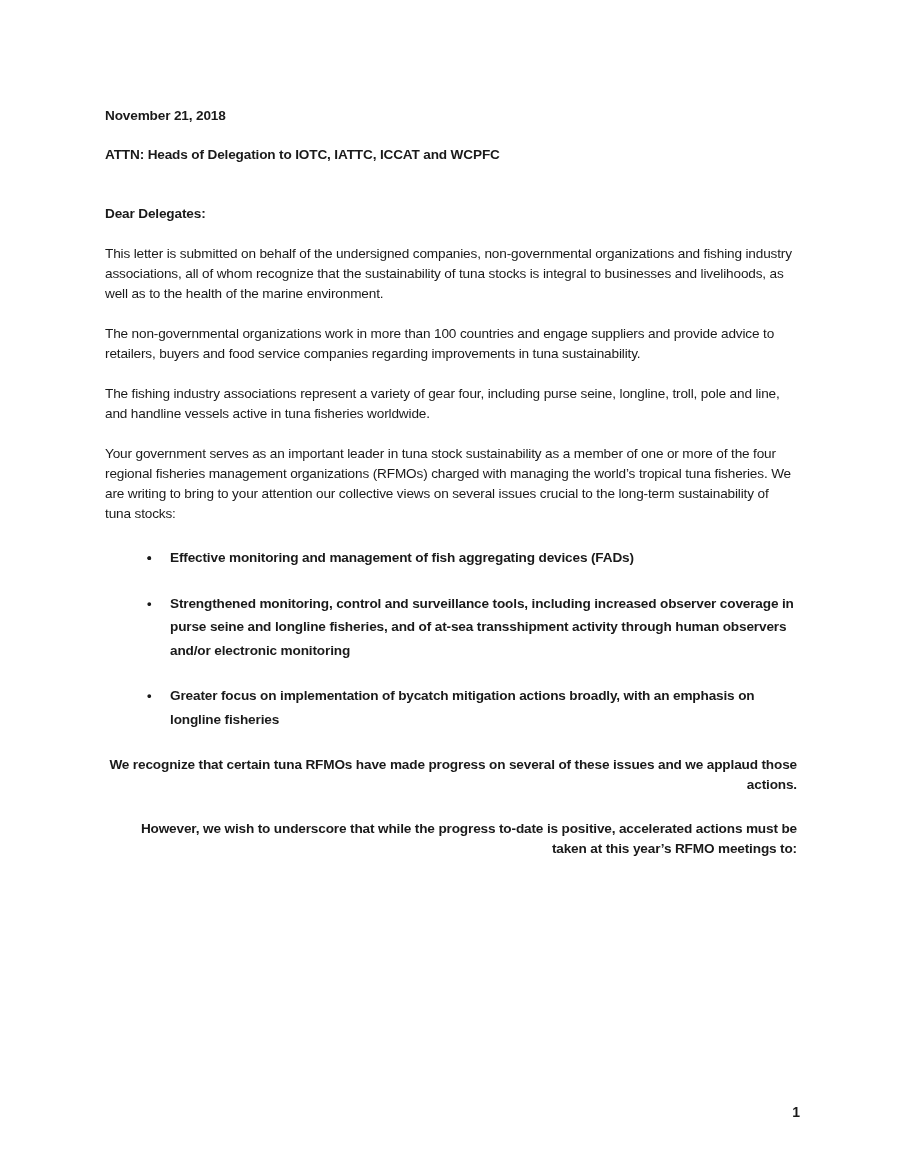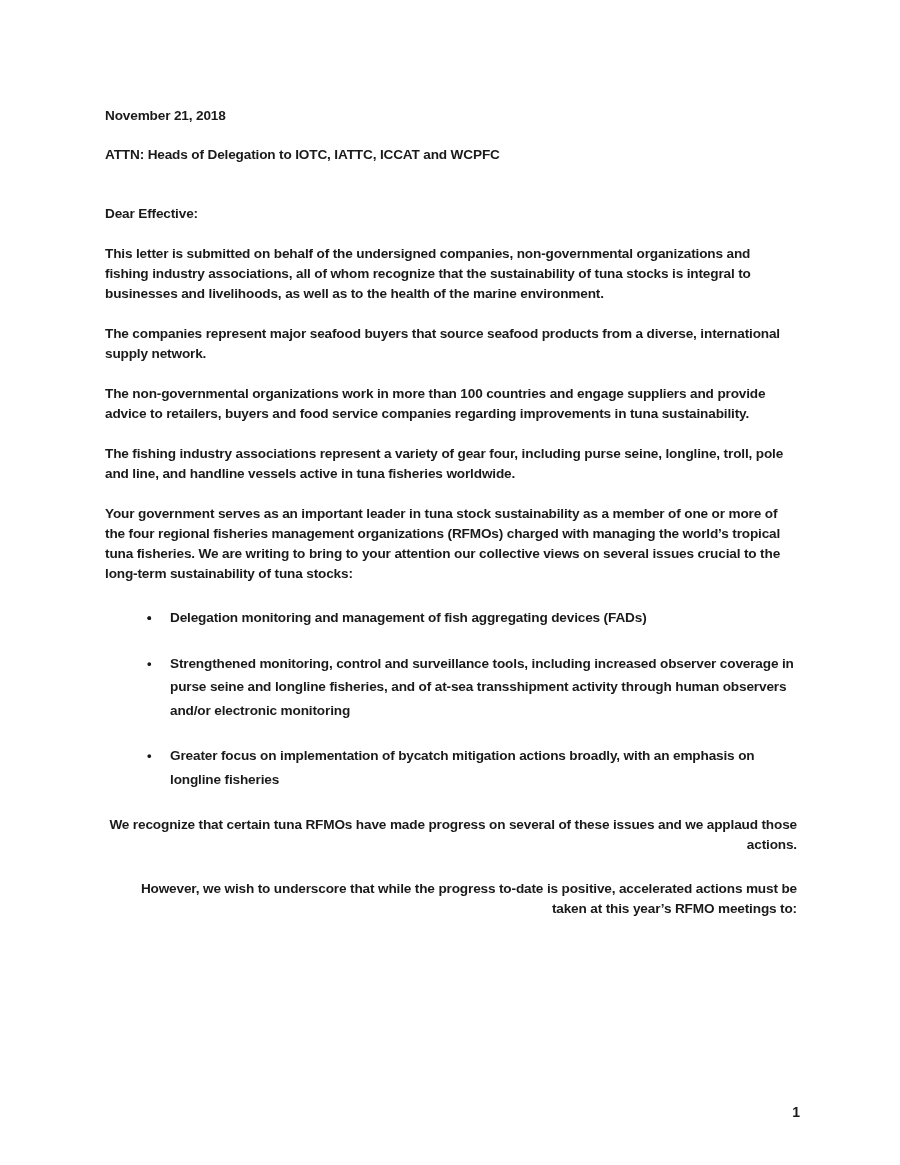--- a/index.html
+++ b/index.html
@@ -36,21 +36,21 @@
   }
   .attn-line {
     margin: 8px 0 0 0;
   }
   .salutation {
     margin: 39px 0 0 0;
   }
   .para {
     font-size: 13.6px;
     line-height: 20px;
-    font-weight: 700;
+    font-weight: 400;
     letter-spacing: -0.15px;
     margin: 20px 0 0 0;
     text-align: left;
   }
   .bullet-list {
     list-style: none;
     margin: 21px 0 0 0;
     padding: 0;
   }
   .bullet-item {
@@ -94,39 +94,38 @@
 <body>
 
 <div class="page">
 
   <div class="body-area">
 
     <p class="line-block date-line">November 21, 2018</p>
 
     <p class="line-block attn-line">ATTN: Heads of Delegation to IOTC, IATTC, ICCAT and WCPFC</p>
 
-    <p class="line-block salutation">Dear Effective:</p>
+    <p class="line-block salutation">Dear Delegates:</p>
 
     <p class="para">This letter is submitted on behalf of the undersigned companies, non-governmental organizations and fishing industry associations, all of whom recognize that the sustainability of tuna stocks is integral to businesses and livelihoods, as well as to the health of the marine environment.</p>
 
-    <p class="para">The companies represent major seafood buyers that source seafood products from a diverse, international supply network.</p>
 
     <p class="para">The non-governmental organizations work in more than 100 countries and engage suppliers and provide advice to retailers, buyers and food service companies regarding improvements in tuna sustainability.</p>
 
     <p class="para">The fishing industry associations represent a variety of gear four, including purse seine, longline, troll, pole and line, and handline vessels active in tuna fisheries worldwide.</p>
 
     <p class="para">Your government serves as an important leader in tuna stock sustainability as a member of one or more of the four regional fisheries management organizations (RFMOs) charged with managing the world’s tropical tuna fisheries.  We are writing to bring to your attention our collective views on several issues crucial to the long-term sustainability of tuna stocks:</p>
 
     <ul class="bullet-list">
       <li class="bullet-item">
         <span class="bullet-marker">•</span>
       </li>
       <li class="bullet-item">
         <span class="bullet-marker">•</span>
-        <span>Delegation monitoring and management of fish aggregating devices (FADs)</span>
+        <span>Effective monitoring and management of fish aggregating devices (FADs)</span>
       </li>
       <li class="bullet-item">
         <span class="bullet-marker">•</span>
         <span>Strengthened monitoring, control and surveillance tools, including increased observer coverage in purse seine and longline fisheries, and of at-sea transshipment activity through human observers and/or electronic monitoring</span>
       </li>
       <li class="bullet-item">
         <span class="bullet-marker">•</span>
         <span>Greater focus on implementation of bycatch mitigation actions broadly, with an emphasis on longline fisheries</span>
       </li>
     </ul>

